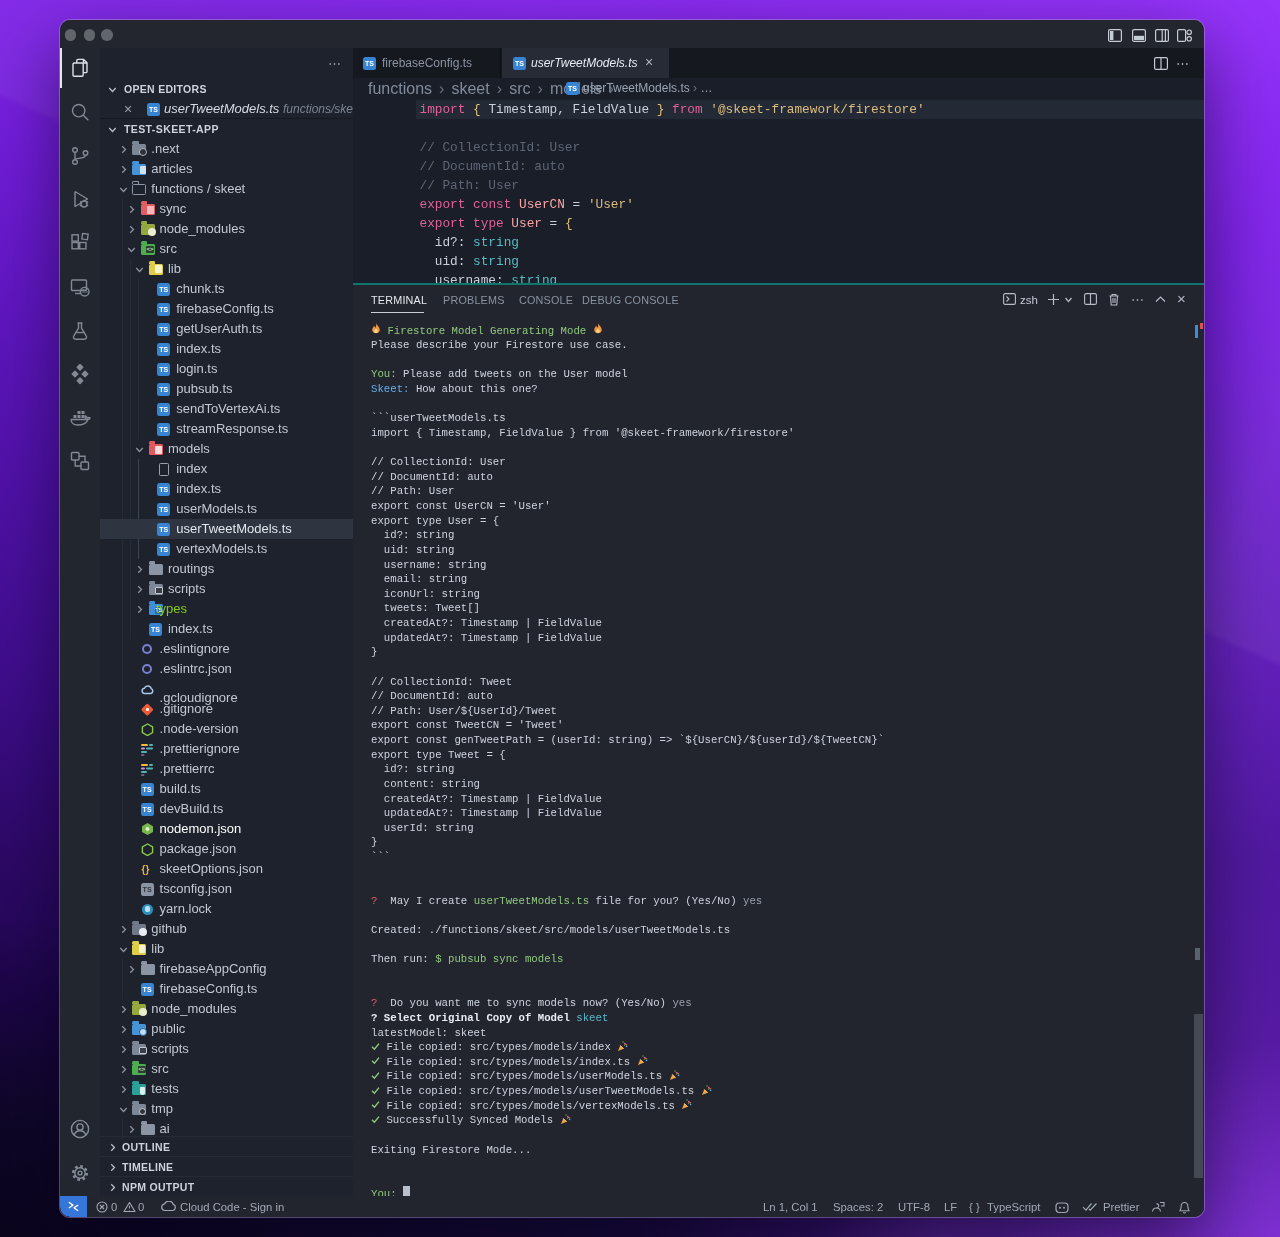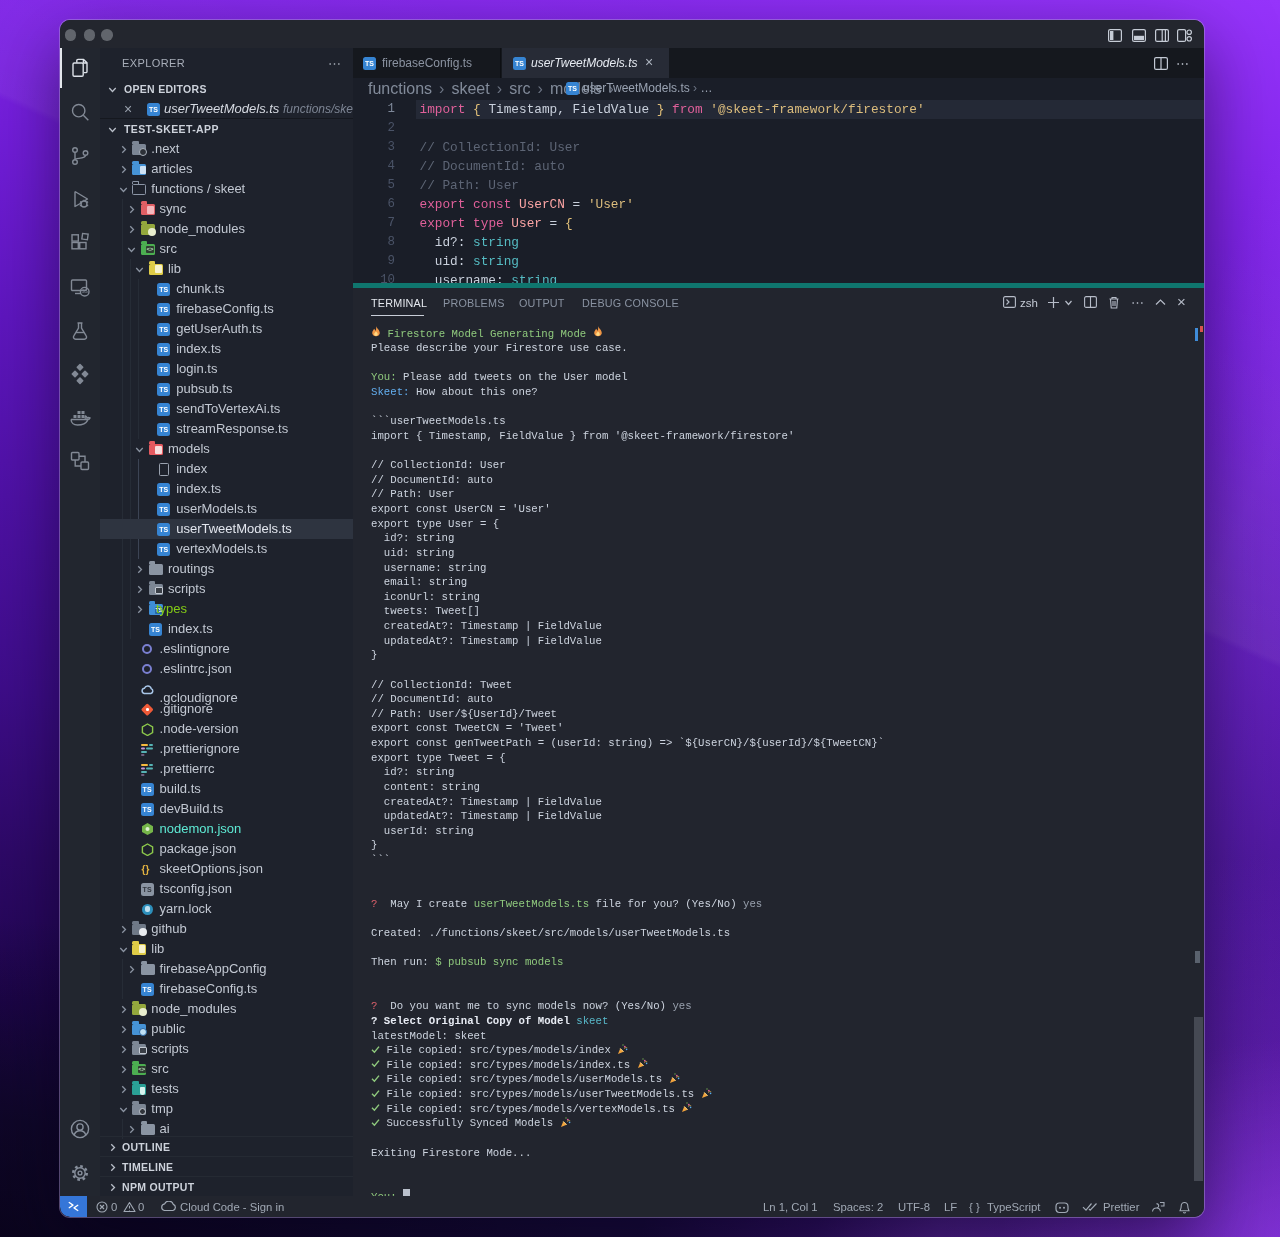--- a/index.html
+++ b/index.html
@@ -17,21 +17,21 @@
 .abs{position:absolute}
 #titlebar{left:0;top:0;width:1144px;height:28px;background:#23262e}
 .tl{top:9px;width:11.5px;height:11.5px;border-radius:50%;background:#61656c}
 #title{left:0;top:0;width:1144px;height:28px;line-height:29px;text-align:center;color:#9ba1ac;font-size:12px;padding-left:12px}
 #actbar{left:0;top:28px;width:40px;height:1148px;background:#22262f}
 #actind{left:0;top:28px;width:2px;height:40px;background:#e4e7ec}
 #sidebar{left:40px;top:28px;width:253px;height:1148px;background:#1e222c;overflow:hidden}
 #tabbar{left:293px;top:28px;width:851px;height:30px;background:#15181e}
 #crumbs{left:293px;top:58px;width:851px;height:20px;background:#1a1e28;color:#828b9a;font-size:12px}
 #editor{left:293px;top:78px;width:851px;height:185px;background:#1a1e28;overflow:hidden}
-#panel{left:293px;top:263px;width:851px;height:913px;background:#22252e;border-top:5px solid #0f766e;overflow:hidden}
+#panel{left:293px;top:263px;width:851px;height:913px;background:#22252e;border-top:2px solid #0f766e;overflow:hidden}
 #statusbar{left:0;top:1176px;width:1144px;height:21px;background:#22252e;color:#a0a8b4;font-size:11.5px}
 .sbit{position:absolute;top:1176px;height:21px;line-height:22px;white-space:nowrap;font-size:11.3px;color:#a0a8b4}
 .hdr{font-weight:bold;font-size:10.5px;color:#cdd2db;letter-spacing:.3px}
 .trow{position:absolute;left:0;width:253px;height:20px}
 .tlabel{position:absolute;height:20px;line-height:20px;font-size:13px;color:#c2c8d2;white-space:nowrap}
 .tsq{position:absolute;width:13px;height:13px;border-radius:2.5px;background:#3684d2;color:#fff;
 font-weight:bold;font-size:7px;line-height:14px;text-align:center;font-family:"Liberation Sans",sans-serif}
 .fold{position:absolute;width:14px;height:11px;border-radius:1.5px}
 .fold:before{content:"";position:absolute;left:0;top:-2.5px;width:6.5px;height:3px;border-radius:1.5px 1px 0 0;background:inherit}
 .badge{position:absolute;border-radius:50%}
@@ -128,21 +128,20 @@
       <circle cx="12" cy="12" r="8.6" stroke="#868e9b" stroke-width="1.4"></circle>
       <circle cx="12" cy="10" r="3.1" stroke="#868e9b" stroke-width="1.4"></circle>
       <path d="M6.2 18.2 C7 14.9 9.3 13.8 12 13.8 C14.7 13.8 17 14.9 17.8 18.2" stroke="#868e9b" stroke-width="1.4"></path>
     </svg>
     <svg class="ico" style="left:8px;top:1141px" width="24" height="24" viewBox="0 0 24 24" fill="none">
       <circle cx="12" cy="12" r="6.7" stroke="#868e9b" stroke-width="2.6" stroke-dasharray="2.6 2.66"></circle>
       <circle cx="12" cy="12" r="5.2" stroke="#868e9b" stroke-width="1.4"></circle>
       <circle cx="12" cy="12" r="1.9" stroke="#868e9b" stroke-width="1.4"></circle>
     </svg>
     <div id="sidebar" class="abs">
-      <div class="abs" style="left:22px;top:0;width:220px;height:30px;line-height:31px;font-size:11px;letter-spacing:.4px;color:#a8aeb9">EXPLORER</div>
       <div class="abs" style="left:228px;top:8px;width:20px;height:14px;color:#a8aeb9;font-size:13px;letter-spacing:1px">⋯</div>
       <svg class="ico" style="left:7.5px;top:36.5px" width="9" height="9" viewBox="0 0 9 9" fill="none">
         <path d="M1.2600000000000002 3.06 L4.5 6.4799999999999995 L7.74 3.06" stroke="#b8bec8" stroke-width="1.3"></path>
       </svg>
       <div class="abs hdr" style="left:24px;top:31px;height:20px;line-height:20px">OPEN EDITORS</div>
       <div class="abs" style="left:24px;top:54px;width:12px;height:14px;color:#9aa2ae;font-size:14px;line-height:14px">×</div>
       <span class="tsq" style="left:47px;top:54.5px">TS</span>
       <div class="abs tlabel" style="left:64px;top:51px;font-style:italic;color:#d6dae2">userTweetModels.ts <span style="color:#7d8594;font-size:12px">functions/ske…</span></div>
       <div class="abs" style="left:0;top:70px;width:253px;height:1px;background:#15181f"></div>
       <svg class="ico" style="left:7.5px;top:76.5px" width="9" height="9" viewBox="0 0 9 9" fill="none">
@@ -353,21 +352,21 @@
       </div>
       <div class="trow" style="top:751px">
         <span class="tsq" style="left:40.599999999999994px;top:3.5px">TS</span>
         <div class="tlabel" style="left:59.599999999999994px;top:0;color:#c2c8d2">devBuild.ts</div>
       </div>
       <div class="trow" style="top:771px">
         <svg class="ico" style="left:40.599999999999994px;top:3.0px" width="13" height="14" viewBox="0 0 13 14" fill="none">
           <path d="M6.5 1 L12 4.2 V10 L6.5 13 L1 10 V4.2 Z" fill="#76b64a"></path>
           <circle cx="6.5" cy="7" r="2" fill="#dff0d2"></circle>
         </svg>
-        <div class="tlabel" style="left:59.599999999999994px;top:0;color:#5eead4">nodemon.json</div>
+        <div class="tlabel" style="left:59.599999999999994px;top:0;color:#ffffff">nodemon.json</div>
       </div>
       <div class="trow" style="top:791px">
         <svg class="ico" style="left:40.599999999999994px;top:3.5px" width="13" height="13" viewBox="0 0 13 13" fill="none">
           <path d="M6.5 1 L11.6 3.9 V9.6 L6.5 12.5 L1.4 9.6 V3.9 Z" stroke="#8cc84b" stroke-width="1.4" fill="none"></path>
         </svg>
         <div class="tlabel" style="left:59.599999999999994px;top:0;color:#c2c8d2">package.json</div>
       </div>
       <div class="trow" style="top:811px">
         <span class="abs" style="left:41.599999999999994px;top:3.5px;width:12px;height:13px;color:#e3b341;font-weight:bold;font-size:10px;line-height:13px">{}</span>
         <div class="tlabel" style="left:59.599999999999994px;top:0;color:#c2c8d2">skeetOptions.json</div>
@@ -494,46 +493,36 @@
       <rect x="0.6" y="0.6" width="12.8" height="11.8" rx="1.5" stroke="#c3c9d4" stroke-width="1.2"></rect>
       <path d="M7 1 V12" stroke="#c3c9d4" stroke-width="1.2"></path>
     </svg>
     <div class="abs" style="left:1116px;top:36px;color:#c3c9d4;font-size:13px;letter-spacing:1px">⋯</div>
     <div id="crumbs" class="abs"></div>
     <div class="abs" style="left:308px;top:58px;height:20px;line-height:21px;font-size:16px;word-spacing:2.6px;color:#828b9a;white-space:nowrap">functions <span style="color:#6b7382">›</span> skeet <span style="color:#6b7382">›</span> src <span style="color:#6b7382">›</span> models <span style="color:#6b7382">›</span></div>
     <span class="tsq" style="left:506px;top:61.5px">TS</span>
     <div class="abs" style="left:523px;top:58px;height:20px;line-height:21px;font-size:12px;color:#9aa3b2">userTweetModels.ts <span style="color:#6b7382">›</span> …</div>
     <div id="editor" class="abs">
       <div class="abs" style="left:63px;top:1.6px;width:788px;height:19.06px;background:#242936"></div>
-      <pre id="gutter"><span style="color:#7e8899">1</span>
-<span style="color:#4a5367">2</span>
-<span style="color:#4a5367">3</span>
-<span style="color:#4a5367">4</span>
-<span style="color:#4a5367">5</span>
-<span style="color:#4a5367">6</span>
-<span style="color:#4a5367">7</span>
-<span style="color:#4a5367">8</span>
-<span style="color:#4a5367">9</span>
-<span style="color:#4a5367">10</span></pre>
       <pre id="code"><span class="kw">import</span> <span class="pun">{</span> Timestamp, FieldValue <span class="pun">}</span> <span class="kw">from</span> <span class="str">'@skeet-framework/firestore'</span>
 
 <span class="cmt">// CollectionId: User</span>
 <span class="cmt">// DocumentId: auto</span>
 <span class="cmt">// Path: User</span>
 <span class="kw">export</span> <span class="kw">const</span> <span class="typ">UserCN</span> = <span class="str">'User'</span>
 <span class="kw">export</span> <span class="kw">type</span> <span class="typ">User</span> = <span class="pun">{</span>
   id?: <span class="prim">string</span>
   uid: <span class="prim">string</span>
   username: <span class="prim">string</span></pre>
     </div>
     <div id="panel" class="abs">
       <div class="ptab" style="left:18px;color:#e4e8ee">TERMINAL</div>
       <div class="abs" style="left:18px;top:27px;width:53px;height:1px;background:#c9ced8"></div>
       <div class="ptab" style="left:90px">PROBLEMS</div>
-      <div class="ptab" style="left:166px">OUTPUT</div>
+      <div class="ptab" style="left:166px">CONSOLE</div>
       <div class="ptab" style="left:229px">DEBUG CONSOLE</div>
       <svg class="ico" style="left:650px;top:8px" width="13" height="12" viewBox="0 0 13 12" fill="none">
         <rect x="0.6" y="0.6" width="11.8" height="10.8" rx="1.5" stroke="#b6bcc8" stroke-width="1.1"></rect>
         <path d="M3.5 3.5 L6 6 L3.5 8.5" stroke="#b6bcc8" stroke-width="1.1"></path>
       </svg>
       <div class="abs" style="left:667px;top:1px;height:28px;line-height:29px;font-size:11.5px;color:#c3c9d4">zsh</div>
       <svg class="ico" style="left:694px;top:7.5px" width="13" height="13" viewBox="0 0 13 13" fill="none">
         <path d="M6.5 1 V12 M1 6.5 H12" stroke="#b6bcc8" stroke-width="1.2"></path>
       </svg>
       <svg class="ico" style="left:711px;top:10px" width="9" height="9" viewBox="0 0 9 9" fill="none">

